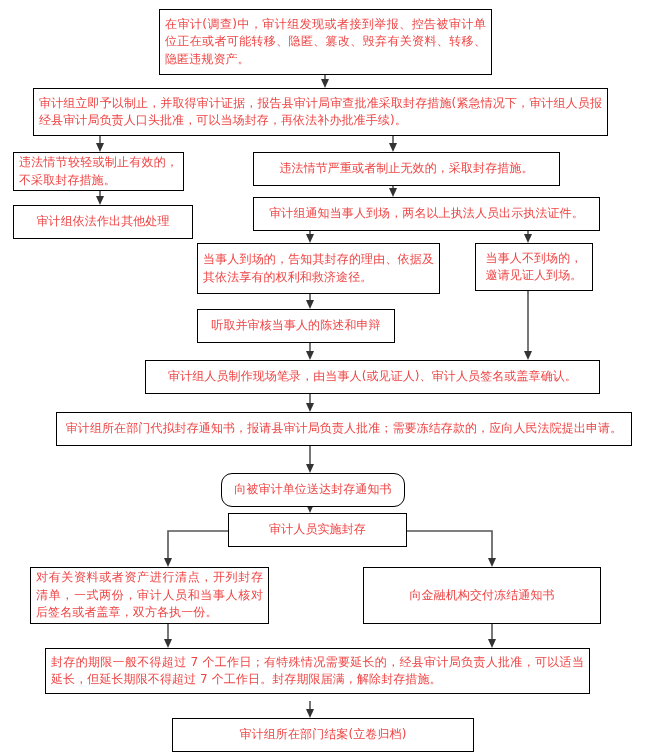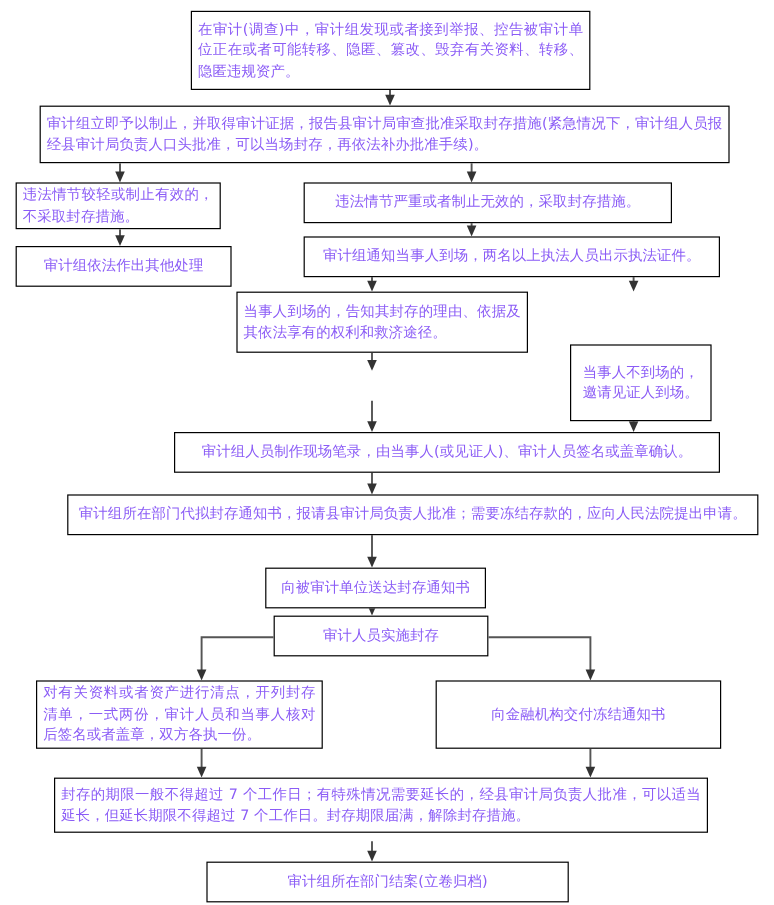--- a/index.html
+++ b/index.html
@@ -19,21 +19,21 @@
   }
   .node {
     position: absolute;
     box-sizing: border-box;
     border: 1px solid #000000;
     background: #ffffff;
     display: flex;
     align-items: center;
     justify-content: center;
     text-align: center;
-    color: #8b5cf6;
+    color: #ef4444;
     font-size: 12px;
     line-height: 1.45;
     letter-spacing: 0.1px;
     padding: 16px 5px;
     z-index: 2;
     font-family: "DejaVu Sans", "Liberation Sans", sans-serif;
   }
   .node .txt {
     display: block;
     width: 100%;
@@ -146,34 +146,37 @@
   </div>
 
   <div class="node" style="left:253px; top:197px; width:347px; height:31px;">
     <span class="txt">审计组通知当事人到场，两名以上执法人员出示执法证件。</span>
   </div>
 
   <div class="node justify" style="left:197px; top:243px; width:243px; height:51px;justify-content:center;">
     <span class="txt">当事人到场的，告知其封存的理由、依据及其依法享有的权利和救济途径。</span>
   </div>
 
-  <div class="node" style="left:475px; top:243px; width:118px; height:64px;margin-top:44px;">
+  <div class="node" style="left:475px; top:243px; width:118px; height:48px;">
     <span class="txt">当事人不到场的，邀请见证人到场。</span>
   </div>
 
+  <div class="node" style="left:197px; top:309px; width:198px; height:25px;">
+    <span class="txt">听取并审核当事人的陈述和申辩</span>
+  </div>
 
   <div class="node" style="left:145px; top:360px; width:455px; height:32px;text-align:center;">
     <span class="txt">审计组人员制作现场笔录，由当事人(或见证人)、审计人员签名或盖章确认。</span>
   </div>
 
   <div class="node" style="left:56px; top:412px; width:576px; height:32px;">
     <span class="txt">审计组所在部门代拟封存通知书，报请县审计局负责人批准；需要冻结存款的，应向人民法院提出申请。</span>
   </div>
 
-  <div class="node" style="left:221px; top:473px; width:184px; height:24px;">
+  <div class="node" style="left:221px; top:473px; width:184px; height:24px;border-radius:11px;">
     <span class="txt">向被审计单位送达封存通知书</span>
   </div>
 
   <div class="node" style="left:228px; top:513px; width:179px; height:26px;">
     <span class="txt">审计人员实施封存</span>
   </div>
 
   <div class="node justify" style="left:30px; top:567px; width:239px; height:57px;">
     <span class="txt">对有关资料或者资产进行清点，开列封存清单，一式两份，审计人员和当事人核对后签名或者盖章，双方各执一份。</span>
   </div>

